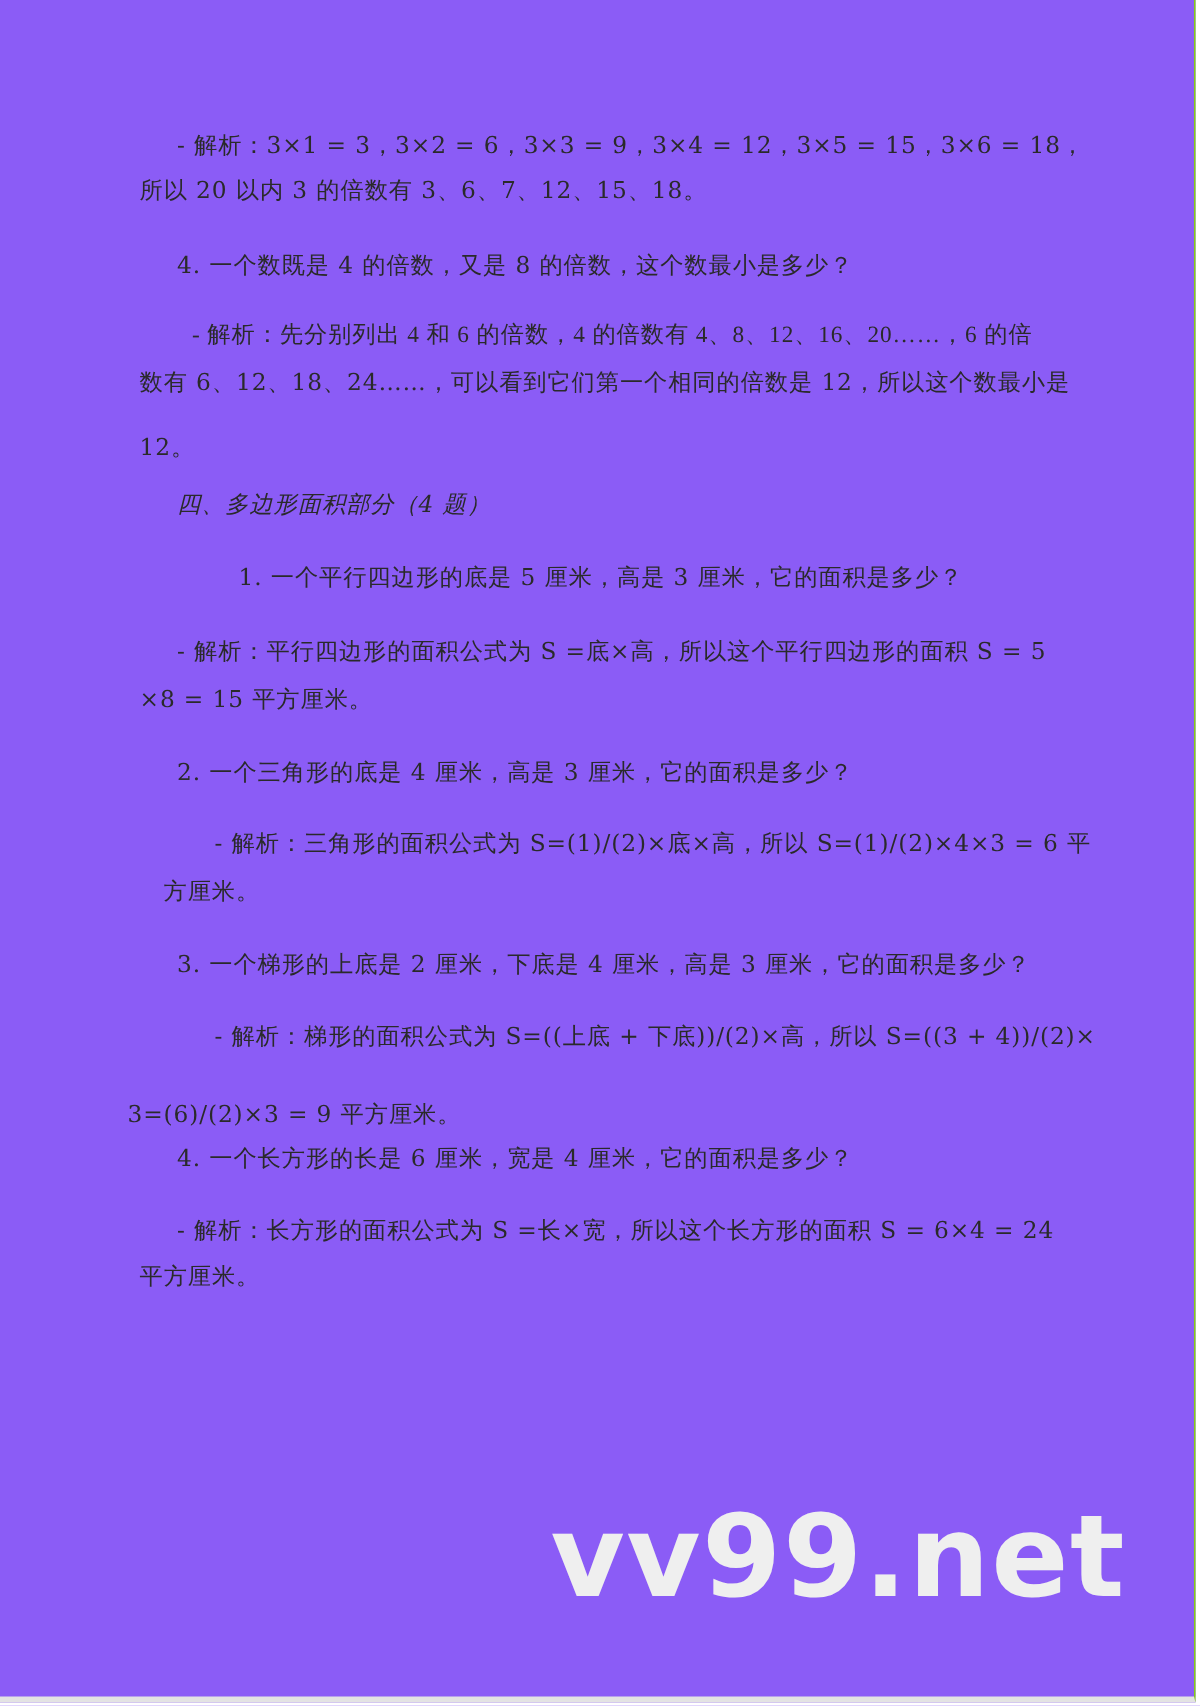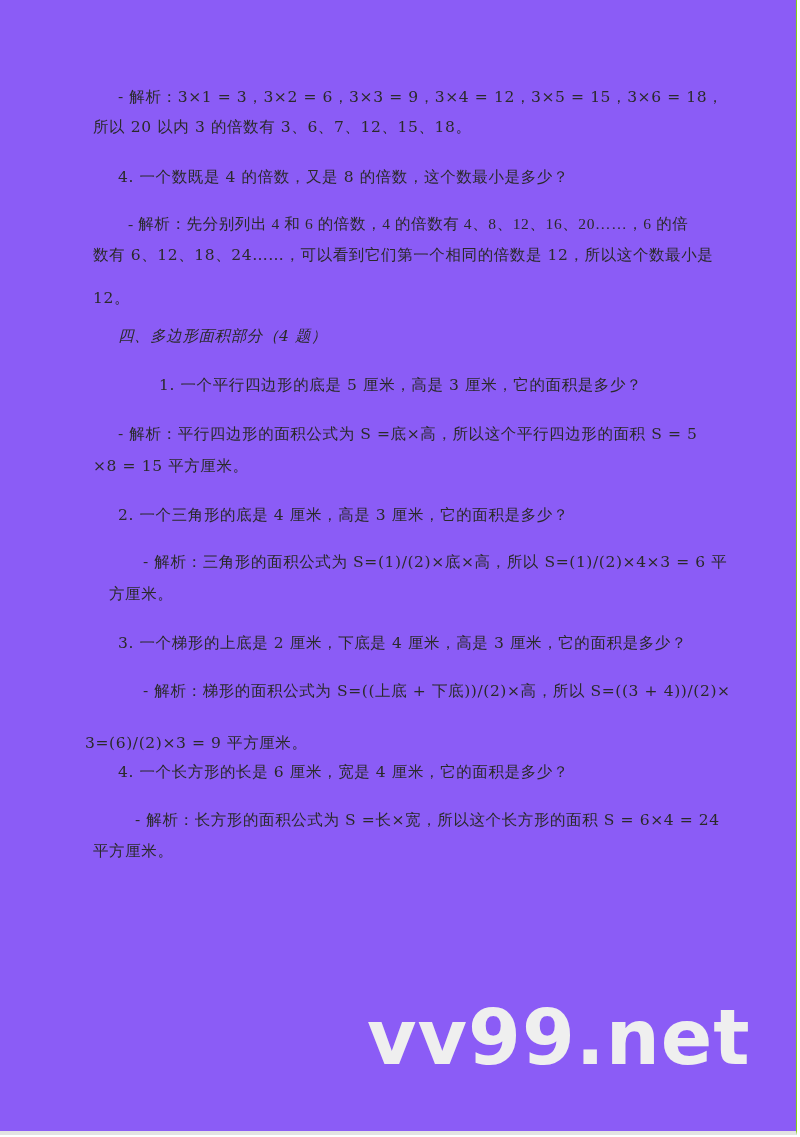--- a/index.html
+++ b/index.html
@@ -59,17 +59,17 @@
       <div class="line" style="left: 118px; top: 375px; margin-left: 41px;">1. 一个平行四边形的底是 5 厘米，高是 3 厘米，它的面积是多少？</div>
       <div class="line" style="left: 118px; top: 424px;">- 解析：平行四边形的面积公式为 S =底×高，所以这个平行四边形的面积 S = 5</div>
       <div class="line" style="left: 93px; top: 456px;">×8 = 15 平方厘米。</div>
       <div class="line" style="left: 118px; top: 505px;">2. 一个三角形的底是 4 厘米，高是 3 厘米，它的面积是多少？</div>
       <div class="line" style="left: 143px; top: 552px;">- 解析：三角形的面积公式为 S=(1)/(2)×底×高，所以 S=(1)/(2)×4×3 = 6 平</div>
       <div class="line" style="left: 93px; top: 584px; margin-left: 16px;">方厘米。</div>
       <div class="line" style="left: 118px; top: 633px;">3. 一个梯形的上底是 2 厘米，下底是 4 厘米，高是 3 厘米，它的面积是多少？</div>
       <div class="line" style="left: 143px; top: 681px;">- 解析：梯形的面积公式为 S=((上底 + 下底))/(2)×高，所以 S=((3 + 4))/(2)×</div>
       <div class="line" style="left: 85px; top: 713px; margin-top: 20px;">3=(6)/(2)×3 = 9 平方厘米。</div>
       <div class="line" style="left: 118px; top: 762px;">4. 一个长方形的长是 6 厘米，宽是 4 厘米，它的面积是多少？</div>
-      <div class="line" style="left: 135px; top: 810px; text-align: right;">- 解析：长方形的面积公式为 S =长×宽，所以这个长方形的面积 S = 6×4 = 24</div>
+      <div class="line" style="left: 118px; top: 810px; text-align: right;">- 解析：长方形的面积公式为 S =长×宽，所以这个长方形的面积 S = 6×4 = 24</div>
       <div class="line" style="left: 93px; top: 842px; font-family: Liberation Mono, monospace;">平方厘米。</div>
     </div>
   <div class="watermark">vv99.net</div>
 </div>
 
 </body></html>

